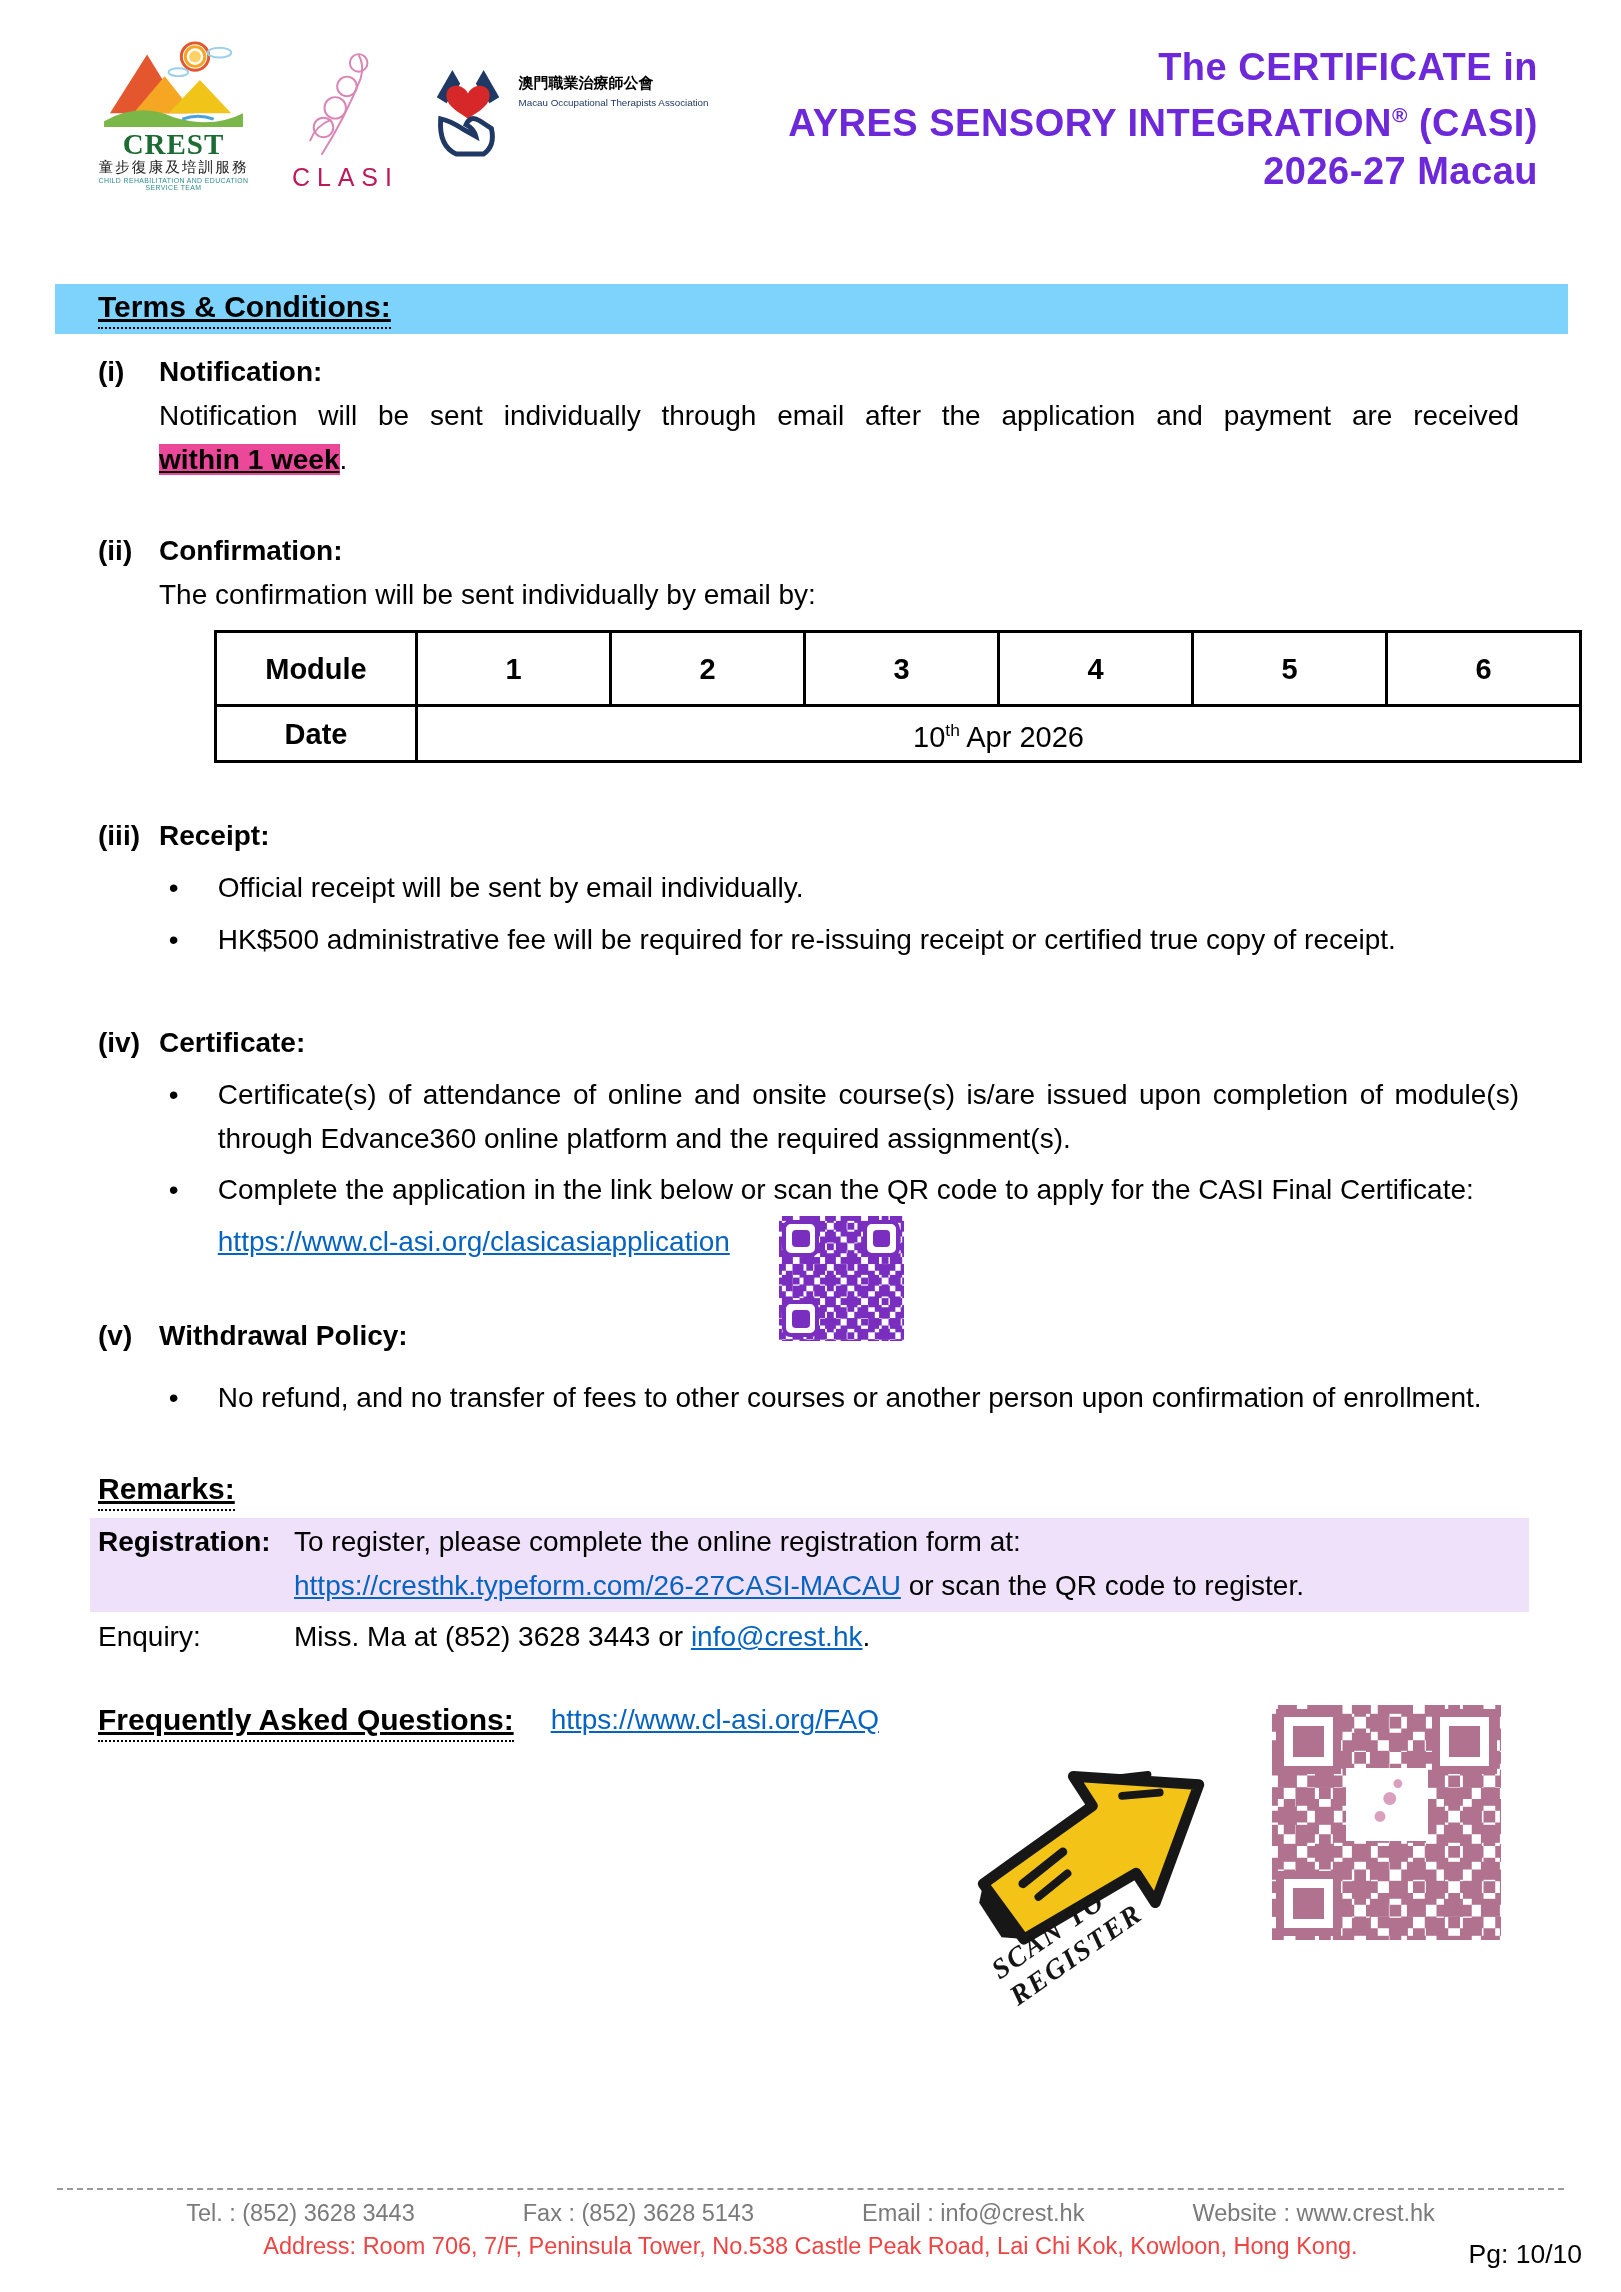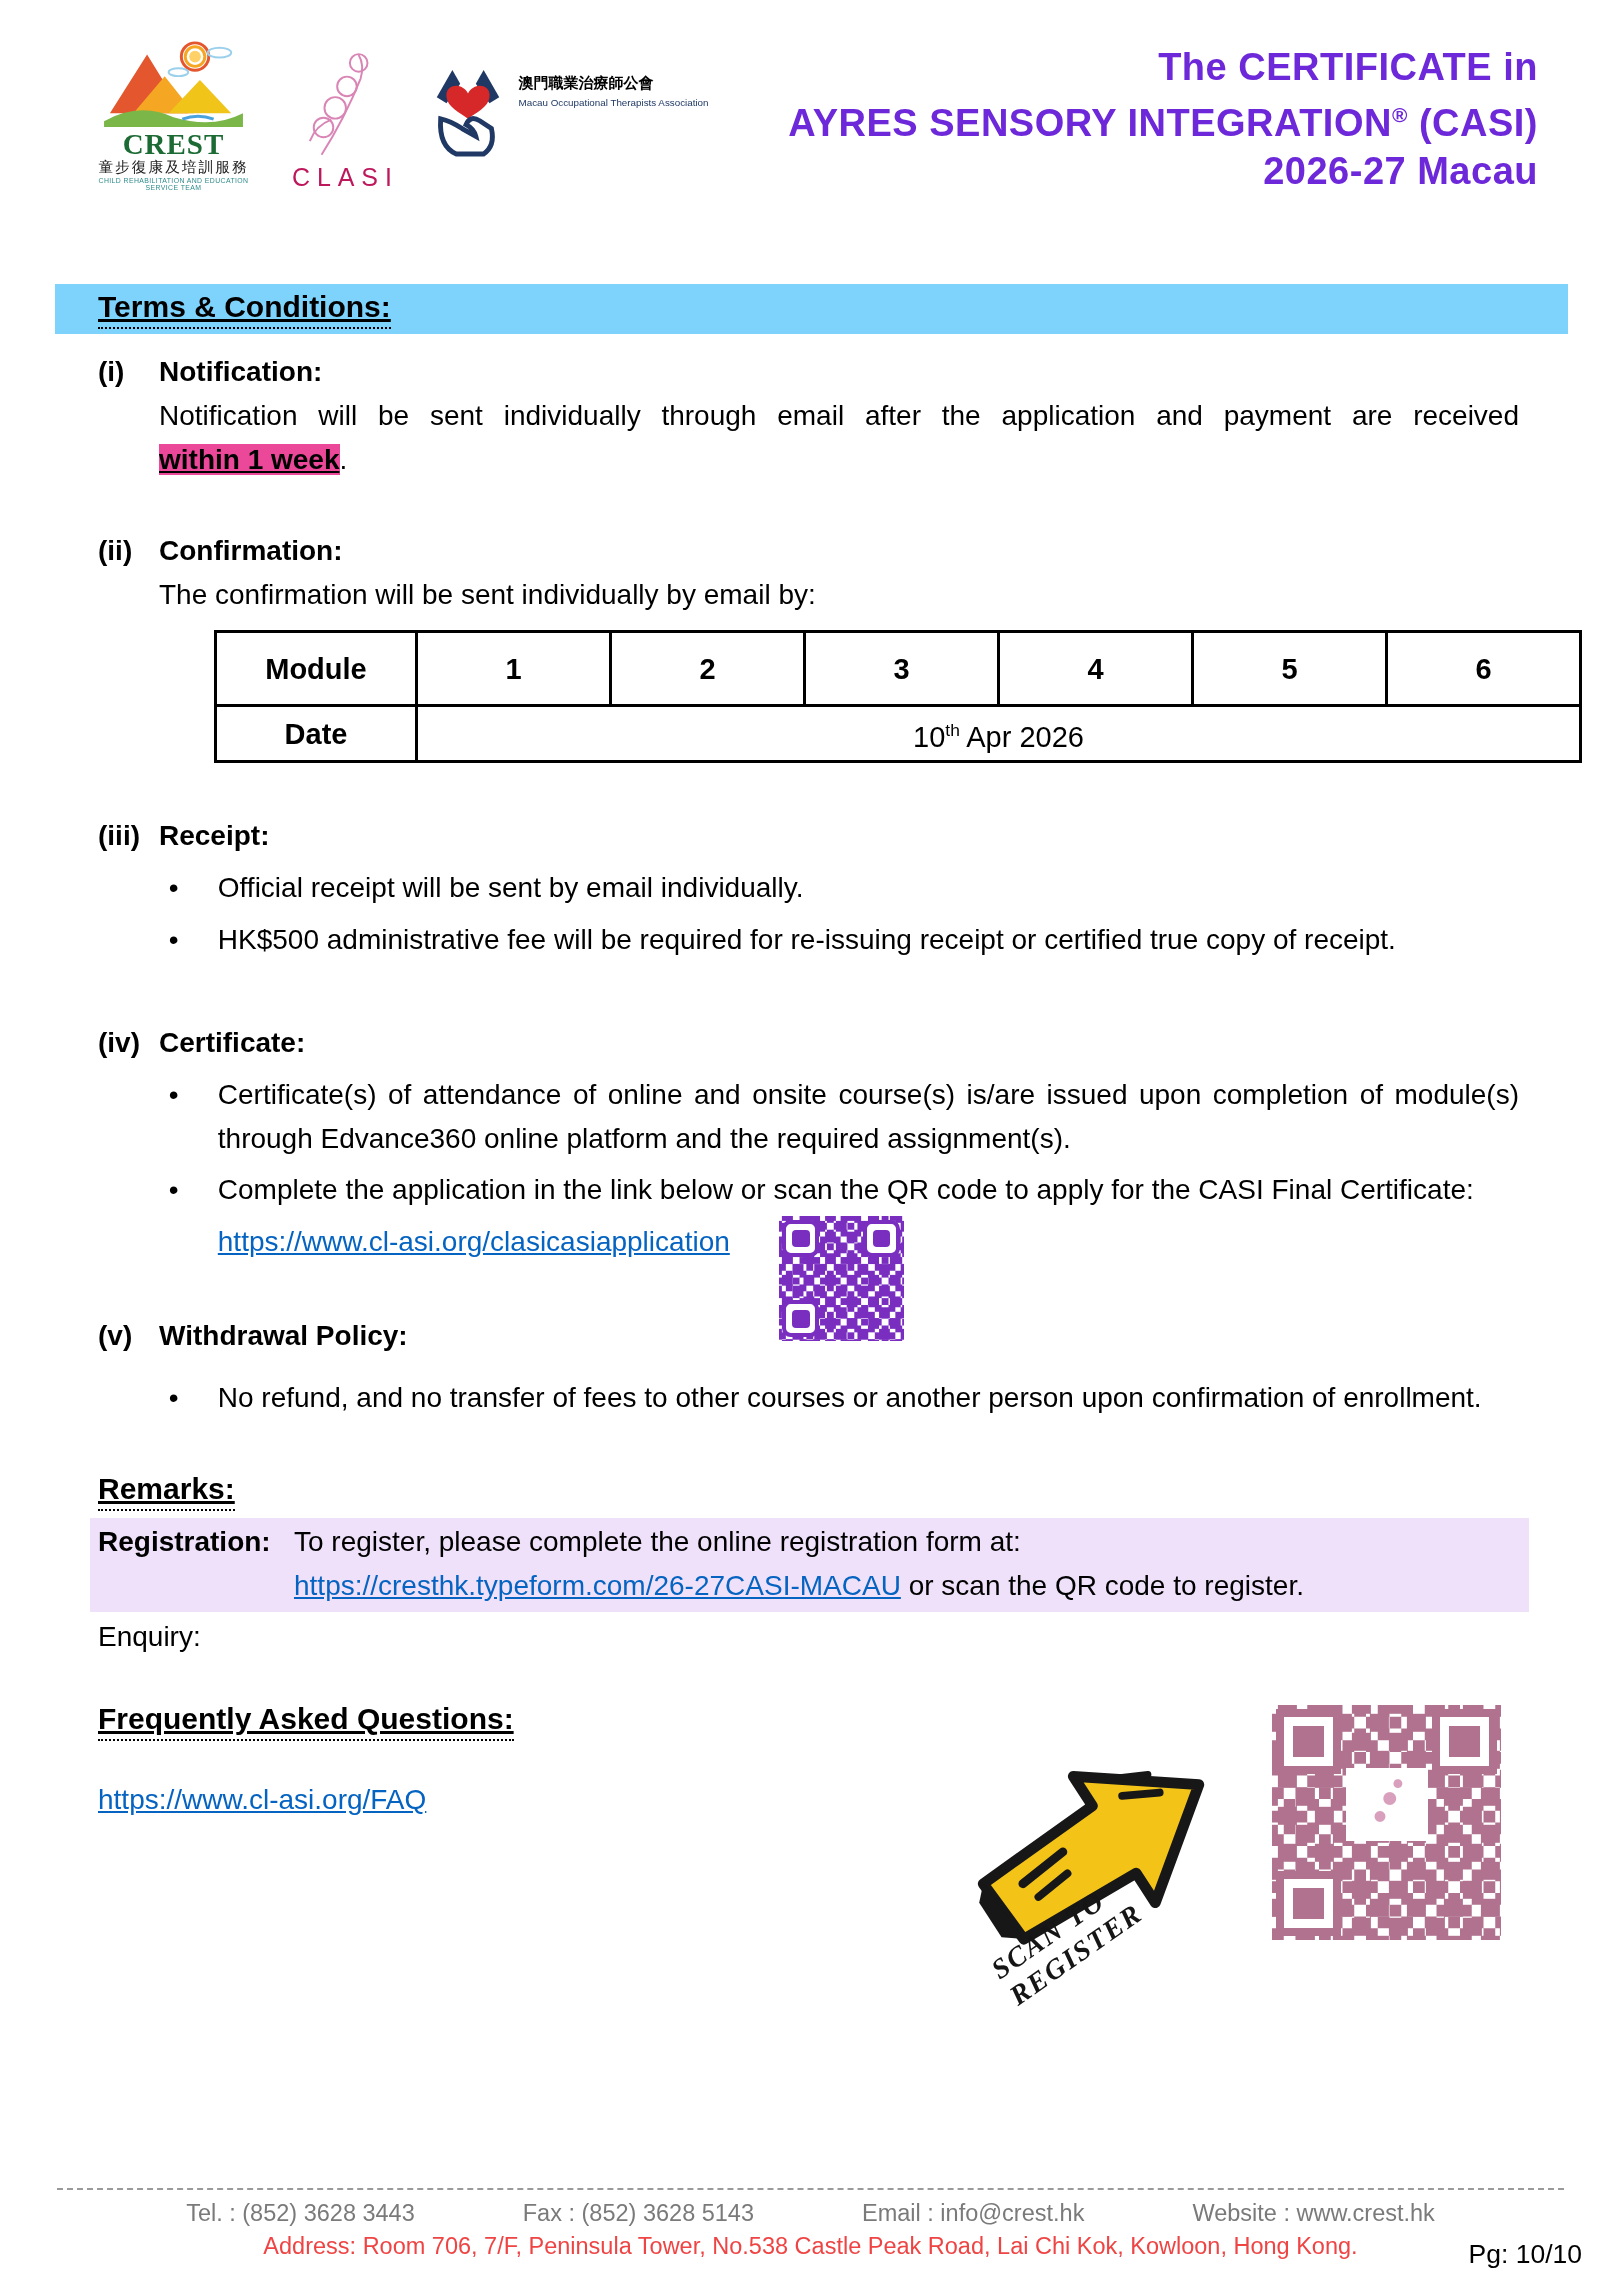--- a/index.html
+++ b/index.html
@@ -71,21 +71,21 @@
        background:radial-gradient(circle at 30% 70%, #d9a0bd 4.9px, transparent 5.9px),
                   radial-gradient(circle at 60% 40%, #d9a0bd 5.9px, transparent 6.9px),
                   radial-gradient(circle at 85% 15%, #d9a0bd 3.9px, transparent 4.9px);}
 
   
   .rem-row{display:flex;}
   .rem-label{width:196px;flex:none;}
   .rem-body{flex:1;}
   .hl-purple{background:#efe1f9;}
   .reg-row{margin:5.9px -9.8px 0 -7.8px;padding:2px 9.8px 3.9px 7.8px;}
-  .faq-row{margin-top:39px;display:flex;align-items:flex-start;gap:37px;flex-direction:column;}
+  .faq-row{margin-top:39px;display:flex;align-items:flex-end;gap:37px;}
 
   
   .arrow-wrap{position:absolute;left:965px;top:1725px;width:333px;height:294px;}
   .scan-txt{position:absolute;left:57px;top:223px;width:294px;transform:rotate(-35deg);transform-origin:left bottom;
             font-family:"Liberation Serif",serif;font-weight:bold;font-style:italic;font-size:28px;letter-spacing:2px;color:#151515;}
 
   
   .footer{position:absolute;left:0;right:0;top:2188px;}
   .f-line{border-top:2px dashed #9a9a9a;margin:0 57px;}
   .f-row1{display:flex;justify-content:center;gap:108px;color:#7a7a7a;font-size:23.5px;margin-top:9.8px;}
@@ -251,20 +251,21 @@
       <div class="rem-row hl-purple reg-row">
         <div class="rem-label" style="font-weight:bold;">Registration:</div>
         <div class="rem-body">
           <div>To register, please complete the online registration form at:</div>
           <div><a class="link" href="#">https://cresthk.typeform.com/26-27CASI-MACAU</a><span> or scan the QR code to register.</span></div>
         </div>
       </div>
 
       <div class="rem-row" style="margin-top:3.9px;">
         <div class="rem-label">Enquiry:</div>
+        <div class="rem-body"><span>Miss. Ma at (852) 3628 3443 or </span><a class="link" href="#">info@crest.hk</a><span>.</span></div>
       </div>
 
       <div class="faq-row">
         <span class="faq-label">Frequently Asked Questions:</span>
         <a class="link" href="#">https://www.cl-asi.org/FAQ</a>
       </div>
     </div>
   </div>
 
   <div class="arrow-wrap">

